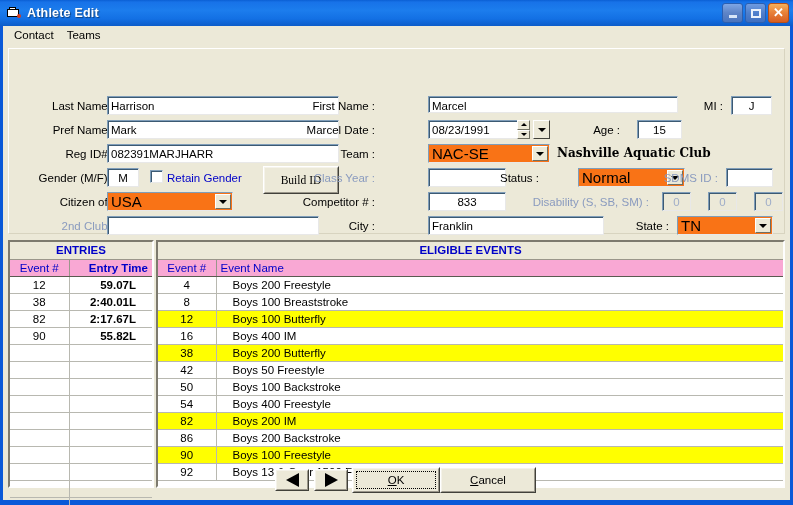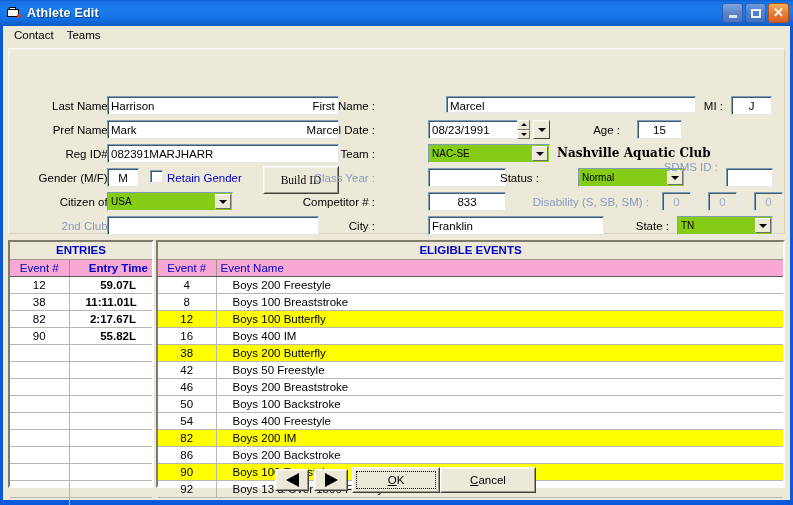--- a/index.html
+++ b/index.html
@@ -48,23 +48,23 @@
 
   .fld{position:absolute;background:#fff;border:1px solid;
     border-color:#7f9db9 #e8e8e8 #e8e8e8 #7f9db9;
     box-shadow:inset 1px 1px 0 #3c5a73,0 0 0 0;
     font-size:11.5px;color:#000;box-sizing:border-box;
     padding:1px 2px 0 3px;line-height:16px;overflow:hidden;white-space:nowrap;}
   .fld.ctr{text-align:center;padding-left:0;padding-right:0;}
   .fld.grey{background:#ece9d8;color:#9fadc8;}
 
   
-  .combo{position:absolute;background:#84cc16;border:1px solid;
+  .combo{position:absolute;background:#f97316;border:1px solid;
     border-color:#7f9db9 #e8e8e8 #e8e8e8 #7f9db9;box-sizing:border-box;
-    font-size:10px;line-height:16px;padding:1px 2px 0 3px;color:#000;overflow:hidden;white-space:nowrap;}
+    font-size:15px;line-height:16px;padding:1px 2px 0 3px;color:#000;overflow:hidden;white-space:nowrap;}
   .combo .arrowbtn{position:absolute;right:1px;top:1px;bottom:1px;width:16px;
     background:#ece9d8;border:1px solid;border-color:#fff #6f6f62 #6f6f62 #fff;
     box-sizing:border-box;display:flex;align-items:center;justify-content:center;}
   .tri-d{width:0;height:0;border-left:4px solid transparent;border-right:4px solid transparent;
     border-top:4px solid #000;}
 
   
   .spin{position:absolute;width:13px;display:flex;flex-direction:column;}
   .spin div{height:50%;background:#ece9d8;border:1px solid;
     border-color:#fff #6f6f62 #6f6f62 #fff;box-sizing:border-box;
@@ -146,21 +146,21 @@
       <div class="menu-item">Contact</div>
       <div class="menu-item">Teams</div>
     </div>
 
     <div class="formpanel">
 
       <div class="lbl" style="left:20px;top:51px;width:85px;">Last Name :</div>
       <div class="fld" style="left:98px;top:47px;width:232px;height:19px;">Harrison</div>
 
       <div class="lbl" style="left:280px;top:51px;width:86px;">First Name :</div>
-      <div class="fld" style="left:437px;top:47px;width:250px;height:17px;">Marcel</div>
+      <div class="fld" style="left:419px;top:47px;width:250px;height:17px;">Marcel</div>
 
       <div class="lbl" style="left:650px;top:51px;width:64px;">MI :</div>
       <div class="fld ctr" style="left:722px;top:47px;width:41px;height:19px;">J</div>
 
       <div class="lbl" style="left:20px;top:75px;width:85px;">Pref Name :</div>
       <div class="fld" style="left:98px;top:71px;width:232px;height:19px;">Mark</div>
 
       <div class="lbl" style="left:280px;top:75px;width:86px;">Marcel Date :</div>
       <div class="fld" style="left:419px;top:71px;width:95px;height:19px;">08/23/1991</div>
       <div class="spin" style="left:508px;top:71px;height:19px;">
@@ -203,21 +203,21 @@
       <div class="fld" style="left:419px;top:119px;width:78px;height:19px;"></div>
 
       <div class="lbl" style="left:460px;top:123px;width:70px;">Status :</div>
       <div class="combo" style="left:569px;top:119px;width:107px;height:19px;">
         <span>Normal</span>
         <span class="arrowbtn">
             <span class="tri-d"></span>
           </span>
       </div>
 
-      <div class="lbl dis" style="left:607px;top:112px;width:102px;">SDMS ID :</div>
+      <div class="lbl dis" style="left:607px;top:123px;width:102px;">SDMS ID :</div>
       <div class="fld" style="left:717px;top:119px;width:47px;height:19px;"></div>
 
       <div class="lbl" style="left:20px;top:147px;width:85px;">Citizen of :</div>
       <div class="combo" style="left:98px;top:143px;width:126px;height:19px;">
         <span>USA</span>
         <span class="arrowbtn">
             <span class="tri-d"></span>
           </span>
       </div>
 
@@ -257,21 +257,21 @@
           <th class="c-rgt" style="border-right:none;">Entry Time</th>
         </tr>
           </thead>
         <tbody>
             <tr>
               <td class="c-num">12</td>
               <td class="c-rgt" style="border-right:none;">59.07L</td>
             </tr>
             <tr>
               <td class="c-num">38</td>
-              <td class="c-rgt" style="border-right:none;">11:11.01L</td>
+              <td class="c-rgt" style="border-right:none;">2:40.01L</td>
             </tr>
             <tr>
               <td class="c-num">82</td>
               <td class="c-rgt" style="border-right:none;">2:17.67L</td>
             </tr>
             <tr>
               <td class="c-num">90</td>
               <td class="c-rgt" style="border-right:none;">55.82L</td>
             </tr>
             <tr>
@@ -350,24 +350,20 @@
             </tr>
             <tr class="hl">
               <td class="c-num">38</td>
               <td style="border-right:none;">Boys 200 Butterfly</td>
             </tr>
             <tr>
               <td class="c-num">42</td>
               <td style="border-right:none;">Boys 50 Freestyle</td>
             </tr>
             <tr>
-              <td class="c-num">46</td>
-              <td style="border-right:none;">Boys 200 Breaststroke</td>
-            </tr>
-            <tr>
               <td class="c-num">50</td>
               <td style="border-right:none;">Boys 100 Backstroke</td>
             </tr>
             <tr>
               <td class="c-num">54</td>
               <td style="border-right:none;">Boys 400 Freestyle</td>
             </tr>
             <tr class="hl">
               <td class="c-num">82</td>
               <td style="border-right:none;">Boys 200 IM</td>

